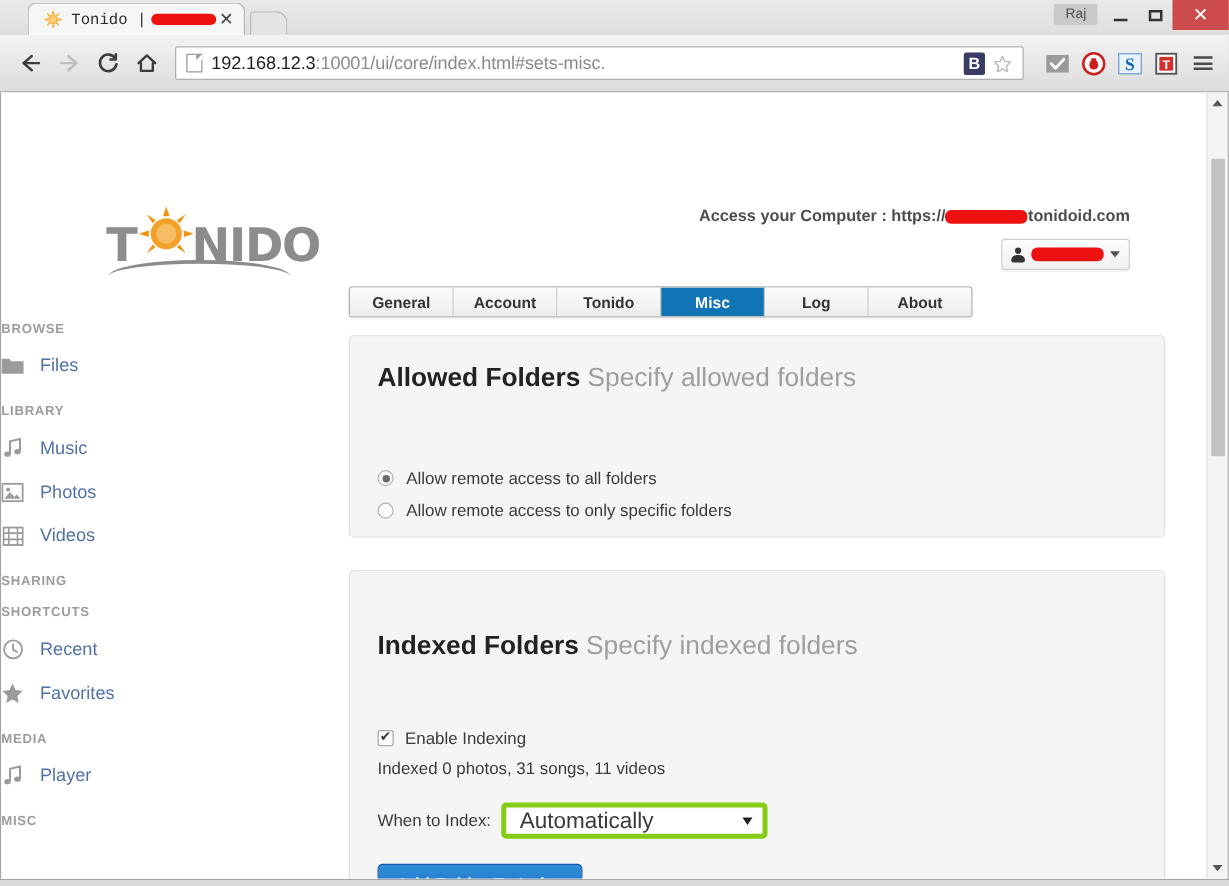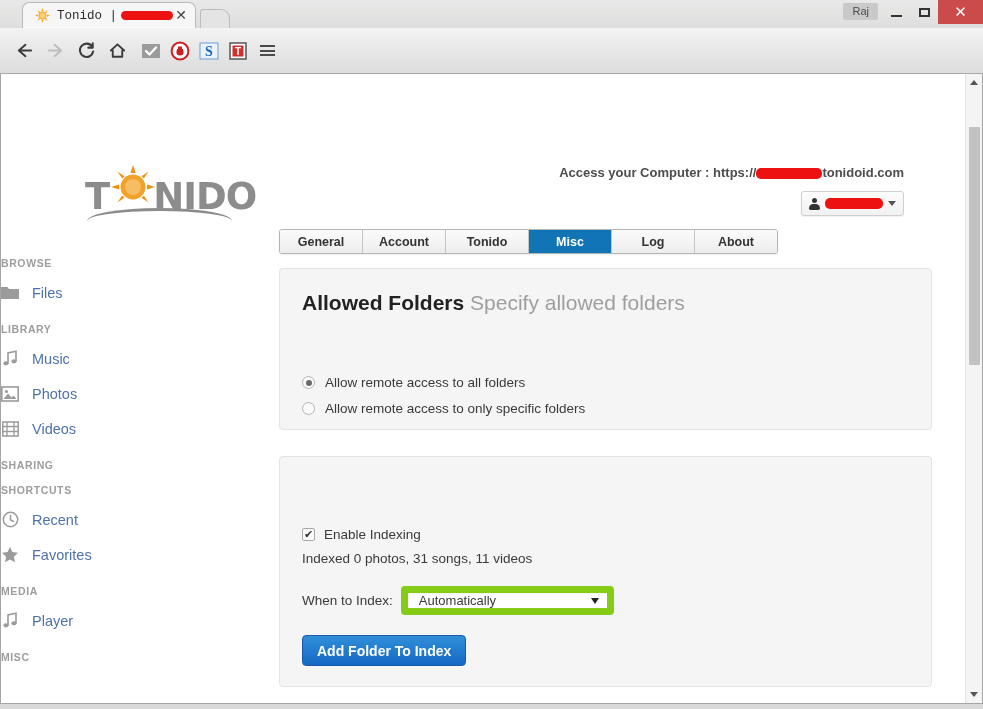--- a/index.html
+++ b/index.html
@@ -221,23 +221,23 @@
   .checkbox {
     width: 13px; height: 13px; border: 1px solid #a9a9a9; background: #fbfbfb;
     flex: 0 0 13px; display: flex; align-items: center; justify-content: center;
     font-size: 11px; color: #333; line-height: 11px; border-radius: 2px;
   }
   .index-stats { font-size: 13.5px; color: #3a3a3a; margin-top: 9px; }
   .index-row { display: flex; align-items: center; gap: 0px; margin-top: 20px; }
   .index-label { font-size: 13.5px; color: #3a3a3a; margin-right: 8px; }
   .select {
     width: 213px; height: 29px; background: #fff;
-    border: 7px solid #84cc16; border-radius: 4px;
+    border: 4px solid #84cc16; border-radius: 4px;
     display: flex; align-items: center; padding: 0 8px 0 11px;
-    font-size: 13px; color: #3a3a3a;
+    font-size: 18px; color: #3a3a3a;
     box-shadow: 0 1px 1px rgba(0,0,0,.04) inset;
   }
   .select .arrow { margin-left: auto; width:0;height:0;border-left:4px solid transparent;border-right:4px solid transparent;border-top:6px solid #222; }
   .btn-green {
     margin-left: 12px; height: 29px; padding: 0 15px;
     background: linear-gradient(180deg,#52ba5c,#3d9e48);
     border: 1px solid #369043; border-radius: 4px;
     color: #fff; font-size: 13.5px; font-weight: bold;
     display: flex; align-items: center;
   }
@@ -330,20 +330,32 @@
           <path d="M16.5 2.5 V7 H12" stroke="#3c3c3c" stroke-width="2.2" fill="none" stroke-linecap="round" stroke-linejoin="round"></path>
         </svg>
     </div>
     <div class="nav-btn">
       <svg width="19" height="19" viewBox="0 0 20 20">
           <path d="M3 10 L10 3.5 L17 10" stroke="#3c3c3c" stroke-width="2" fill="none" stroke-linecap="round" stroke-linejoin="round"></path>
           <path d="M5 10 V16.5 H15 V10" stroke="#3c3c3c" stroke-width="2" fill="none" stroke-linecap="round" stroke-linejoin="round"></path>
         </svg>
     </div>
 
+    <div class="omnibox">
+      <span class="page-icon"></span>
+      <span class="url"><b>192.168.12.3</b><span>:10001/ui/core/index.html#sets-misc.</span></span>
+      <span class="omni-right">
+        <span class="ext-icon ext-b">B</span>
+        <span class="ext-icon star">
+          <svg width="16" height="16" viewBox="0 0 20 20">
+              <path d="M10 2.5 L12.4 7.6 L18 8.3 L14 12.2 L15 17.8 L10 15.1 L5 17.8 L6 12.2 L2 8.3 L7.6 7.6 Z" fill="none" stroke="#b9b9b9" stroke-width="1.4" stroke-linejoin="round"></path>
+            </svg>
+        </span>
+      </span>
+    </div>
 
     <div class="toolbar-icons">
       <div class="ti">
         <svg width="20" height="20" viewBox="0 0 20 20">
             <rect x="1" y="3" width="18" height="14" fill="#9b9b9b"></rect>
             <path d="M5 10 L8.5 13.5 L15 6.5" stroke="#fff" stroke-width="2.3" fill="none" stroke-linecap="round" stroke-linejoin="round"></path>
           </svg>
       </div>
       <div class="ti">
         <svg width="20" height="20" viewBox="0 0 20 20">
@@ -517,20 +529,24 @@
             <span class="radio checked"></span>
             <span>Allow remote access to all folders</span>
           </div>
           <div class="radio-row" style="margin-top:11px;">
             <span class="radio"></span>
             <span>Allow remote access to only specific folders</span>
           </div>
         </div>
 
         <div class="panel" style="margin-top:26px;">
+          <div class="panel-title" style="margin-top:26px;">
+            <span>Indexed Folders</span>
+            <span class="sub">Specify indexed folders</span>
+          </div>
           <div style="height:48px;"></div>
 
           <div class="chk-row">
             <span class="checkbox">✔</span>
             <span>Enable Indexing</span>
           </div>
 
           <div class="index-stats">Indexed 0 photos, 31 songs, 11 videos</div>
 
           <div class="index-row">

